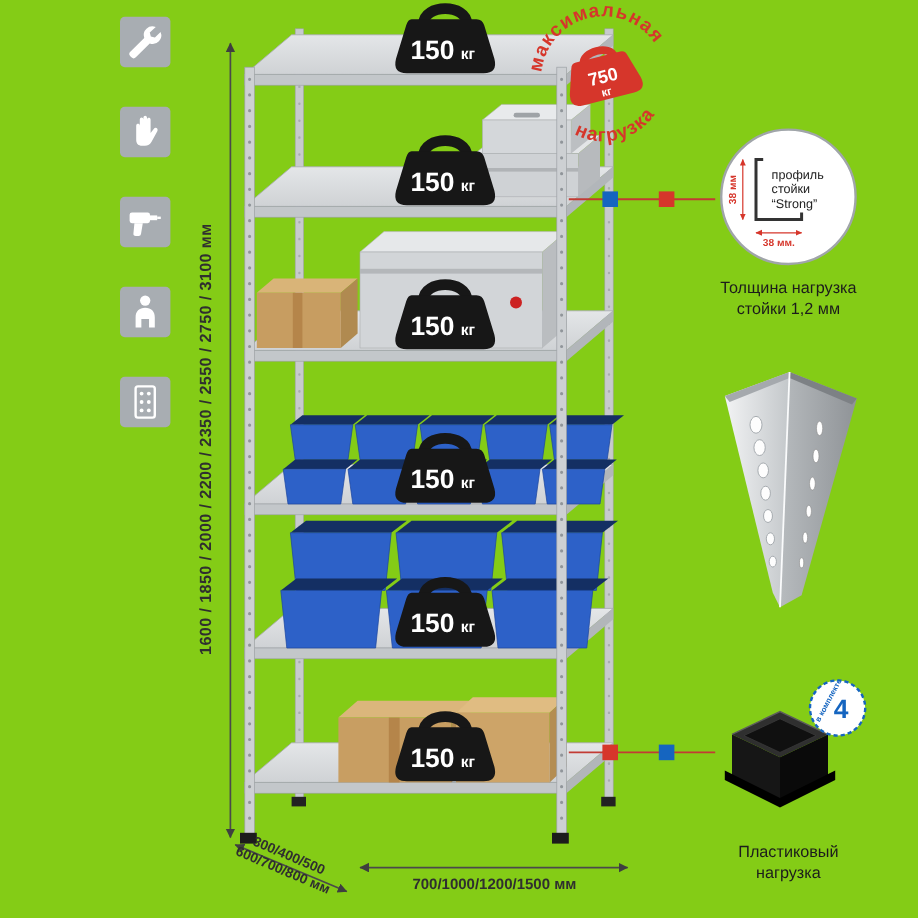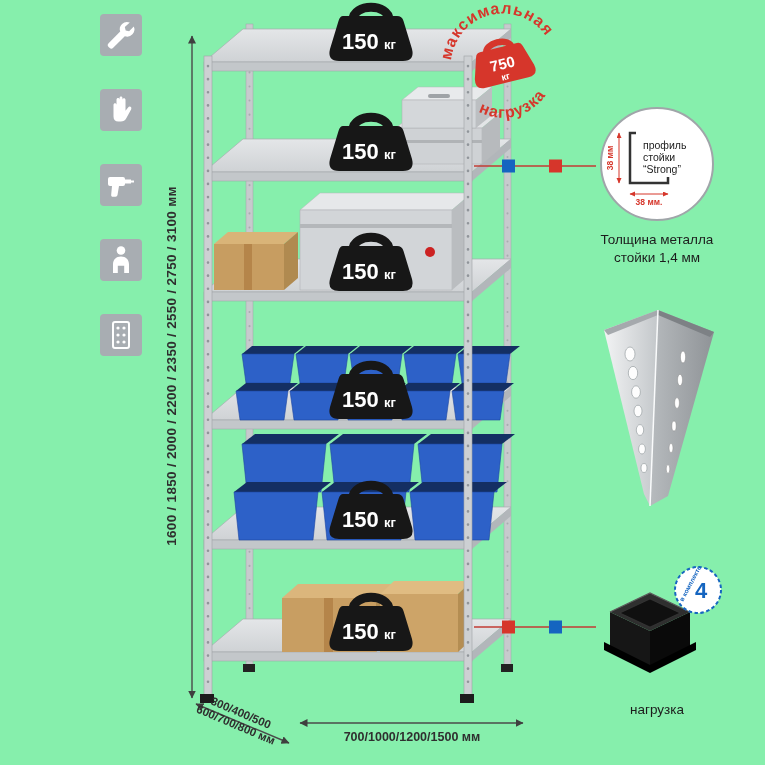--- a/index.html
+++ b/index.html
@@ -1,16 +1,16 @@
 <!DOCTYPE html>
 <html><head>
 <meta charset="utf-8">
 <style>
   html,body{margin:0;padding:0;background:#fff;}
-  .canvas{position:relative;width:765px;height:765px;background:#86efac;overflow:hidden;
+  .canvas{position:relative;width:765px;height:765px;background:#84cc16;overflow:hidden;
           font-family:"Liberation Sans",sans-serif;}
   
   .feat{position:absolute;left:100px;width:42px;height:42px;background:#a8adb2;border-radius:4px;}
   .feat svg{display:block;}
   
   .scene{position:absolute;left:0;top:0;}
   
   .stamp{position:absolute;left:437px;top:0;transform:rotate(-14deg);transform-origin:66px 66px;}
   .stamp-arc{font:bold 16px "Liberation Sans",sans-serif;fill:#d6362b;letter-spacing:1px;}
   .stamp-val{font:bold 15px "Liberation Sans",sans-serif;fill:#fff;}
@@ -324,22 +324,22 @@
     <line x1="24" y1="29" x2="24" y2="79" stroke="#d6362b" stroke-width="1" marker-start="url(#arrR)" marker-end="url(#arrR)"></line>
     <text class="rdim" transform="rotate(-90 18 54)" x="18" y="54" text-anchor="middle">38 мм</text>
     <line x1="35" y1="90" x2="73" y2="90" stroke="#d6362b" stroke-width="1" marker-start="url(#arrR)" marker-end="url(#arrR)"></line>
     <text class="rdim" x="54" y="101" text-anchor="middle">38 мм.</text>
     <text class="plabel" x="48" y="45">профиль</text>
     <text class="plabel" x="48" y="57">стойки</text>
     <text class="plabel" x="48" y="69">“Strong”</text>
   </svg>
 
   <div class="cap" style="left:577px;top:231px">
-    <span class="cap-line">Толщина металла</span>
-    <span class="cap-line">стойки 1,4 мм</span>
+    <span class="cap-line">Толщина нагрузка</span>
+    <span class="cap-line">стойки 1,2 мм</span>
   </div>
 
   <svg class="corner-post" width="140" height="225" viewBox="0 0 140 225">
     <defs>
       <linearGradient id="postL" x1="0" y1="0" x2="1" y2="0">
         <stop offset="0" stop-color="#f2f3f4"></stop>
           <stop offset="1" stop-color="#c3c7ca"></stop>
       </linearGradient>
       <linearGradient id="postR" x1="0" y1="0" x2="1" y2="0">
         <stop offset="0" stop-color="#b7bbbe"></stop>
@@ -379,16 +379,17 @@
     <path d="M22,36 L62,17 L102,36" fill="none" stroke="#5c5c5c" stroke-width="1.2"></path>
   </svg>
 
   <svg class="badge" width="56" height="56" viewBox="0 0 56 56">
     <circle cx="28" cy="28" r="23" fill="#fff" stroke="#1565c0" stroke-width="2" stroke-dasharray="3.5 2.5"></circle>
     <text class="badge-num" x="31" y="36" text-anchor="middle">4</text>
     <text class="badge-arc" transform="rotate(-62 13 40)" x="13" y="40">в комплекте</text>
   </svg>
 
   <div class="cap" style="left:577px;top:701px">
+    <span class="cap-line">Пластиковый</span>
     <span class="cap-line">нагрузка</span>
   </div>
 
 </div>
 
 </body></html>

